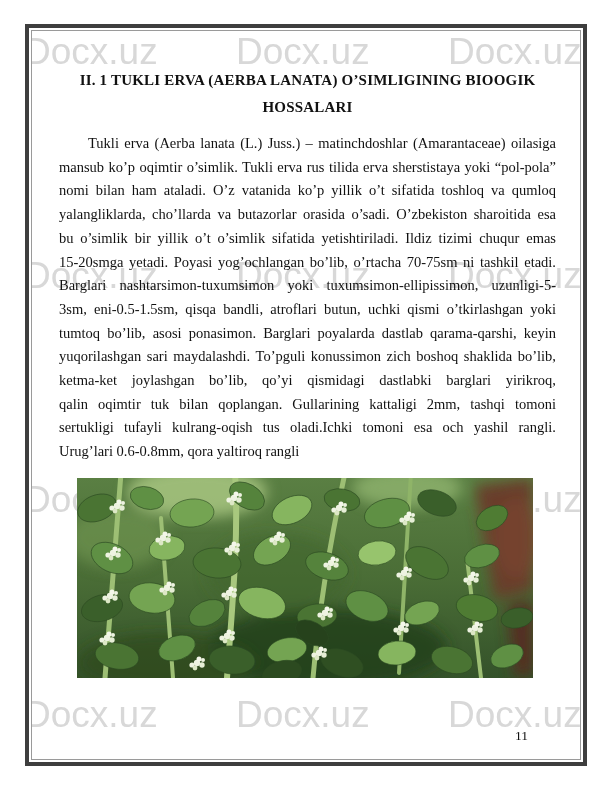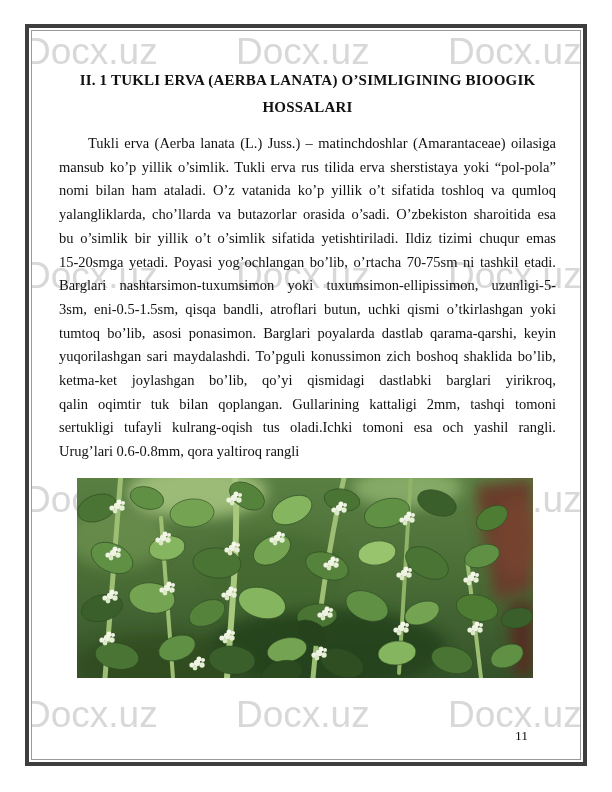--- a/index.html
+++ b/index.html
@@ -48,21 +48,21 @@
   <div class="page-frame"></div>
 
   <div class="content">
     <div class="doc-title">
       <div>II. 1 TUKLI ERVA (AERBA LANATA) O’SIMLIGINING BIOOGIK</div>
       <div>HOSSALARI</div>
     </div>
 
     <div class="body-text" id="body-text">
         <div class="line indent">Tukli erva (Aerba lanata (L.) Juss.) – matinchdoshlar (Amarantaceae) oilasiga</div>
-        <div class="line">mansub ko’p yillik o’simlik. Tukli erva rus tilida erva sherstistaya yoki “pol-pola”</div>
+        <div class="line">mansub ko’p oqimtir o’simlik. Tukli erva rus tilida erva sherstistaya yoki “pol-pola”</div>
         <div class="line">nomi bilan ham ataladi. O’z vatanida ko’p yillik o’t sifatida toshloq va qumloq</div>
         <div class="line">yalangliklarda, cho’llarda va butazorlar orasida o’sadi. O’zbekiston sharoitida esa</div>
         <div class="line">bu o’simlik bir yillik o’t o’simlik sifatida yetishtiriladi. Ildiz tizimi chuqur emas</div>
         <div class="line">15-20smga yetadi. Poyasi yog’ochlangan bo’lib, o’rtacha 70-75sm ni tashkil etadi.</div>
         <div class="line">Barglari nashtarsimon-tuxumsimon yoki tuxumsimon-ellipissimon, uzunligi-5-</div>
         <div class="line">3sm, eni-0.5-1.5sm, qisqa bandli, atroflari butun, uchki qismi o’tkirlashgan yoki</div>
         <div class="line">tumtoq bo’lib, asosi ponasimon. Barglari poyalarda dastlab qarama-qarshi, keyin</div>
         <div class="line">yuqorilashgan sari maydalashdi. To’pguli konussimon zich boshoq shaklida bo’lib,</div>
         <div class="line">ketma-ket joylashgan bo’lib, qo’yi qismidagi dastlabki barglari yirikroq,</div>
         <div class="line">qalin oqimtir tuk bilan qoplangan. Gullarining kattaligi 2mm, tashqi tomoni</div>

